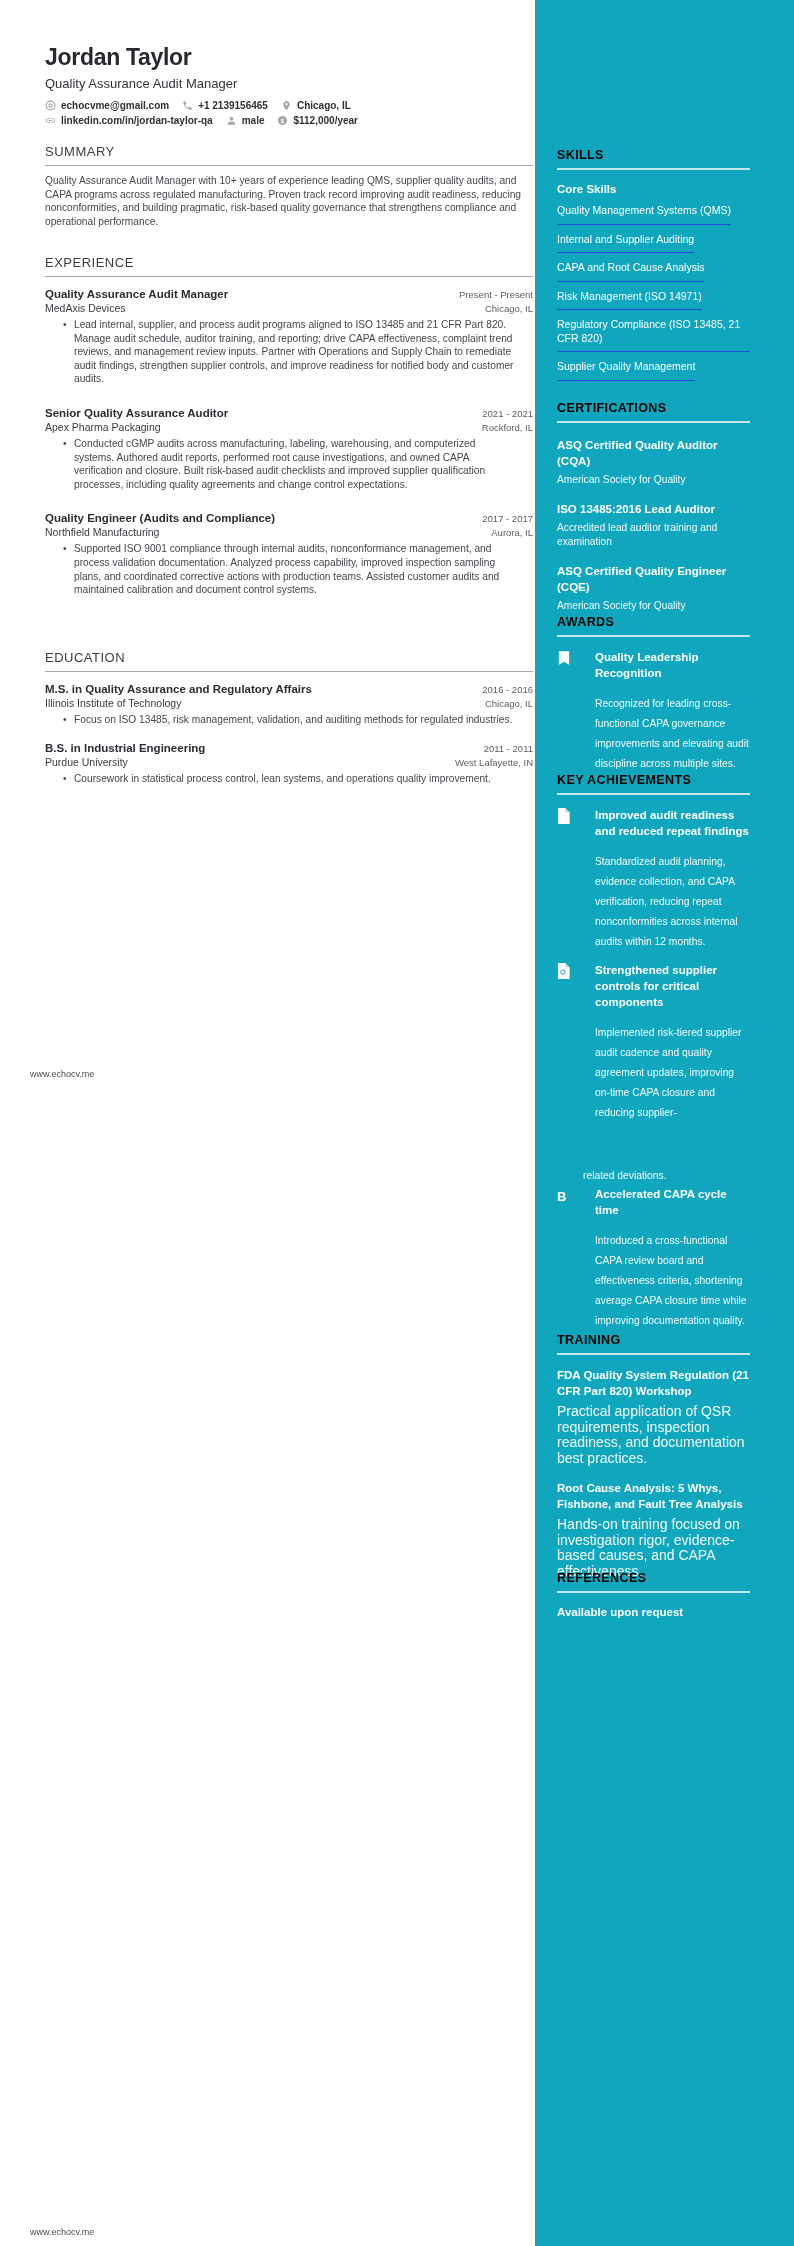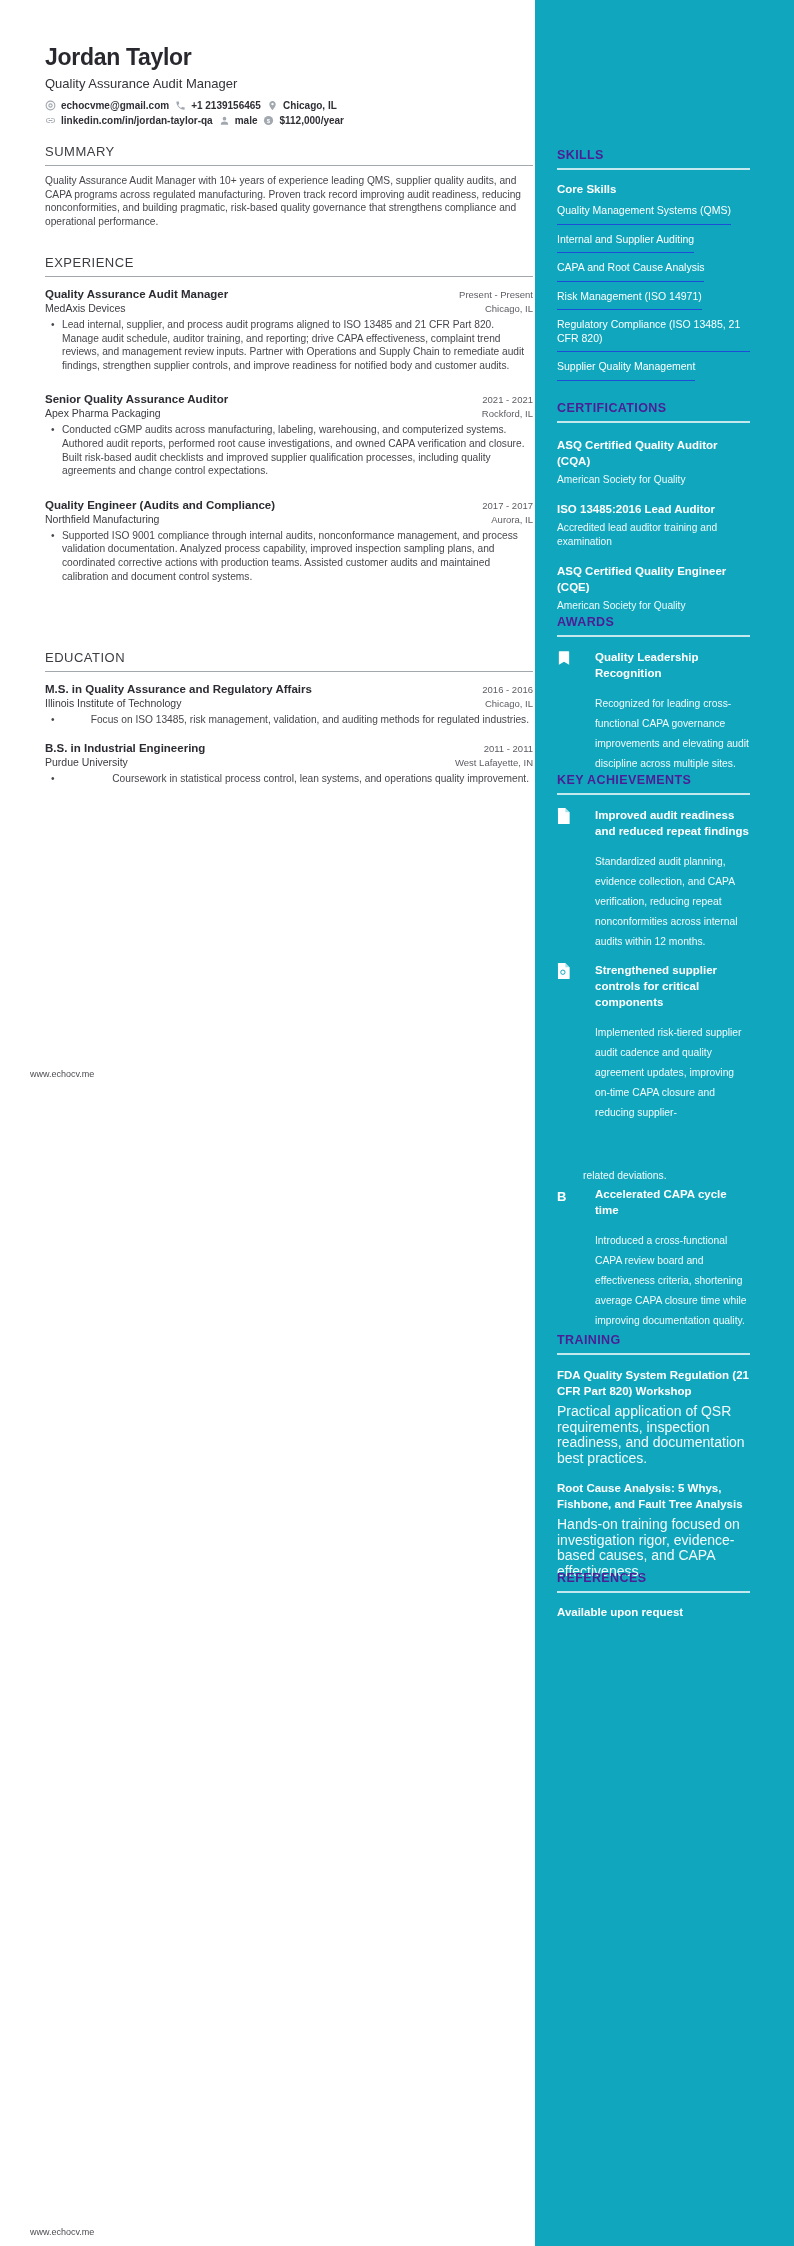--- a/index.html
+++ b/index.html
@@ -11,46 +11,46 @@
   .sidebar{position:absolute;left:535px;top:0;width:259px;height:2246px;
            background:var(--teal);color:#ffffff;}
 
   
   .main{position:absolute;left:45px;top:0;width:488px;}
   .abs{position:absolute;left:0;width:488px;}
 
   .name{font-size:23px;font-weight:700;color:#28282e;letter-spacing:-0.3px;line-height:26px;}
   .role{font-size:13px;color:#33333a;margin-top:6px;}
   .contacts{margin-top:9px;display:flex;flex-direction:column;gap:4px;}
-  .crow{display:flex;gap:6px;align-items:center;flex-wrap:wrap;}
+  .crow{display:flex;gap:13px;align-items:center;flex-wrap:wrap;}
   .citem{display:flex;gap:5px;align-items:center;font-size:10px;font-weight:700;color:#2f2f36;}
   .cicon{width:11px;height:11px;flex:none;display:block;}
 
   .sec-h{font-size:13px;font-weight:500;color:#3c3c43;letter-spacing:0.5px;}
   .sec-hr{height:1px;background:#a3a8ae;margin-top:6px;}
   .summary-p{font-size:10.2px;line-height:13.6px;color:#46464d;margin-top:8px;}
 
   .job{margin-top:20px;}
   .job.first{margin-top:10px;}
   .jrow{display:flex;justify-content:space-between;align-items:baseline;}
   .jtitle{font-size:11.5px;font-weight:700;color:#2c2c33;line-height:15px;}
   .jmeta{font-size:9.5px;color:#5c5c64;flex:none;margin-left:10px;}
   .jcompany{font-size:10.5px;color:#3a3a41;line-height:13px;}
-  .jbullets{margin:3px 4px 0;padding:0;list-style:none;}
+  .jbullets{margin:3px 16px 0;padding:0;list-style:none;}
   .jbullets li{position:relative;padding-left:13px;font-size:10.2px;line-height:13.6px;color:#46464d;}
   .jbullets li::before{content:"\2022";position:absolute;left:2px;}
 
-  .edu{margin-top:14px;text-align:right;}
+  .edu{margin-top:14px;}
   .edu.first{margin-top:10px;}
 
   .footer{position:absolute;left:30px;font-size:9px;color:#4c4c52;}
 
   
   .sb{position:absolute;left:22px;width:193px;}
-  .sb-h{font-size:12.5px;font-weight:700;letter-spacing:0.4px;color:#4c1d95;line-height:16px;}
+  .sb-h{font-size:12.5px;font-weight:700;letter-spacing:0.4px;color:#000000;line-height:16px;}
   .sb-hr{height:2px;background:rgba(255,255,255,0.75);margin-top:5px;margin-bottom:12px;}
   .core-label{font-size:11.5px;font-weight:700;margin-bottom:8px;line-height:14px;}
   .skill{display:block;width:fit-content;max-width:193px;font-size:10.5px;font-weight:400;
          line-height:13.5px;padding-bottom:6px;border-bottom:1px solid #1d4ed8;margin-bottom:8px;}
 
   .cert{margin-bottom:12px;margin-top:14px;}
   .cert-t{font-size:11.5px;font-weight:700;line-height:16px;}
   .cert-s{font-size:10.2px;line-height:14px;margin-top:4px;color:#eefafc;}
 
   .item{display:flex;gap:20px;margin-bottom:10px;}

